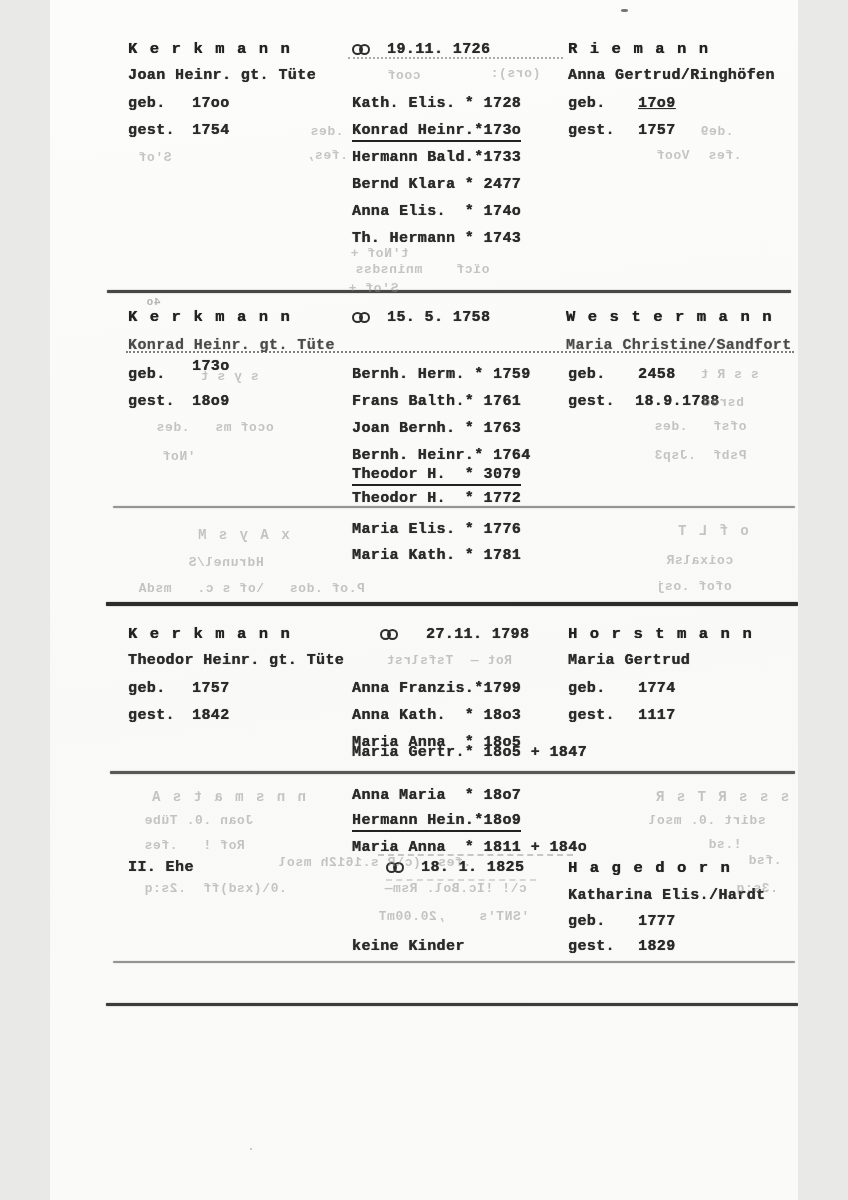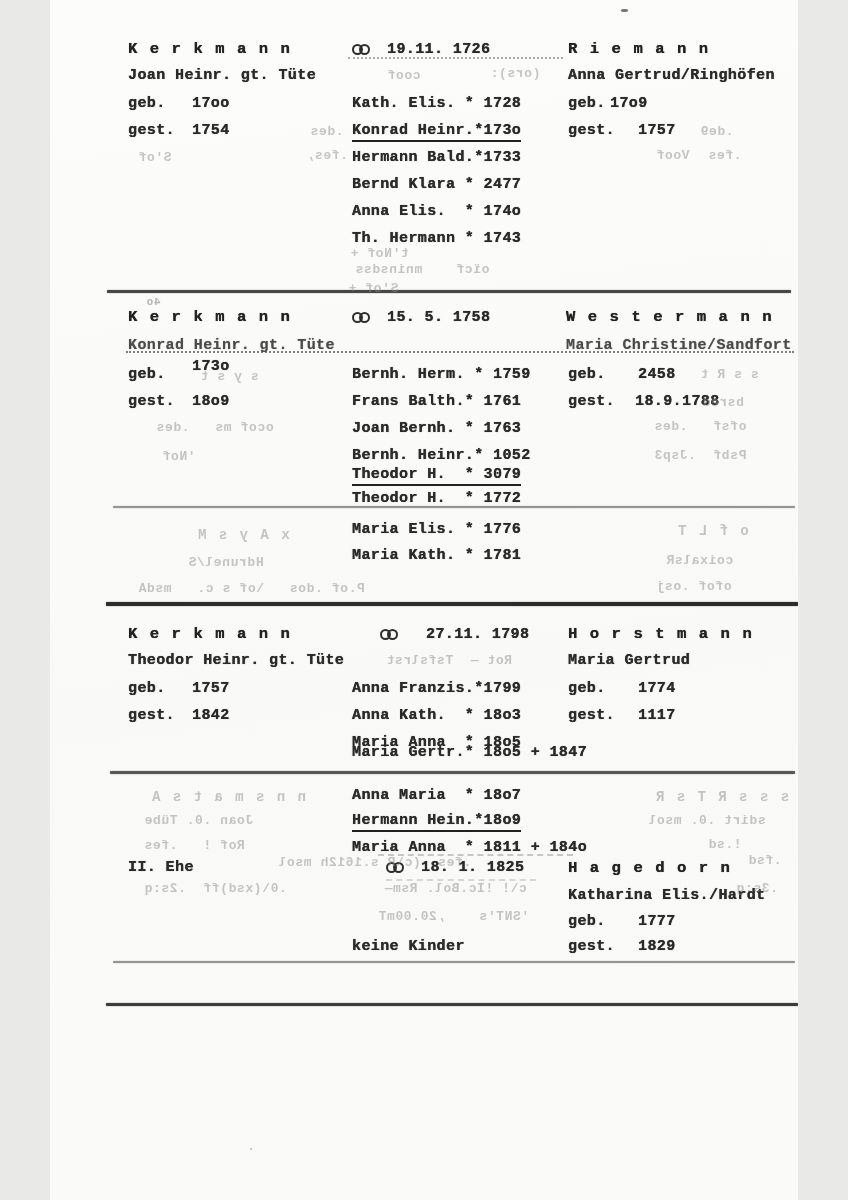--- a/index.html
+++ b/index.html
@@ -51,21 +51,21 @@
   <div class="dotline" style="left:298px;top:57px;width:215px;opacity:.45;"></div>
   <span class="t hdr" style="left:518px;top:40px;">R i e m a n n</span>
 
   <span class="t" style="left:78px;top:67px;">Joan Heinr. gt. Tüte</span>
   <span class="t" style="left:518px;top:67px;">Anna Gertrud/Ringhöfen</span>
 
   <span class="t" style="left:78px;top:95px;">geb.</span>
   <span class="t" style="left:142px;top:95px;">17oo</span>
   <span class="t" style="left:302px;top:95px;">Kath. Elis. * 1728</span>
   <span class="t" style="left:518px;top:95px;">geb.</span>
-  <span class="t" style="left:560px;top:95px;">17o9</span>
+  <span class="t" style="left:588px;top:95px;text-decoration:underline;">17o9</span>
 
   <span class="t" style="left:78px;top:122px;">gest.</span>
   <span class="t" style="left:142px;top:122px;">1754</span>
   <span class="t u" style="left:302px;top:122px;">Konrad Heinr.*173o</span>
   <span class="t" style="left:518px;top:122px;">gest.</span>
   <span class="t" style="left:588px;top:122px;">1757</span>
 
   <span class="t" style="left:302px;top:149px;">Hermann Bald.*1733</span>
   <span class="t" style="left:302px;top:176px;">Bernd Klara * 2477</span>
   <span class="t" style="left:302px;top:203px;">Anna Elis.  * 174o</span>
@@ -91,21 +91,21 @@
   <span class="t" style="left:518px;top:366px;">geb.</span>
   <span class="t" style="left:588px;top:366px;">2458</span>
 
   <span class="t" style="left:78px;top:393px;">gest.</span>
   <span class="t" style="left:142px;top:393px;">18o9</span>
   <span class="t" style="left:302px;top:393px;">Frans Balth.* 1761</span>
   <span class="t" style="left:518px;top:393px;">gest.</span>
   <span class="t" style="left:585px;top:393px;">18.9.1788</span>
 
   <span class="t" style="left:302px;top:420px;">Joan Bernh. * 1763</span>
-  <span class="t" style="left:302px;top:447px;">Bernh. Heinr.* 1052</span>
+  <span class="t" style="left:302px;top:447px;">Bernh. Heinr.* 1764</span>
   <span class="t u" style="left:302px;top:466px;">Theodor H.  * 3079</span>
   <span class="t" style="left:302px;top:490px;">Theodor H.  * 1772</span>
 
   <div class="rule" style="left:63px;top:506px;width:682px;height:2px;opacity:.5;background:#333;"></div>
 
   <span class="t" style="left:302px;top:521px;">Maria Elis. * 1776</span>
   <span class="t" style="left:302px;top:547px;">Maria Kath. * 1781</span>
 
   <div class="rule" style="left:56px;top:602px;width:692px;height:4px;opacity:.92;"></div>
 

